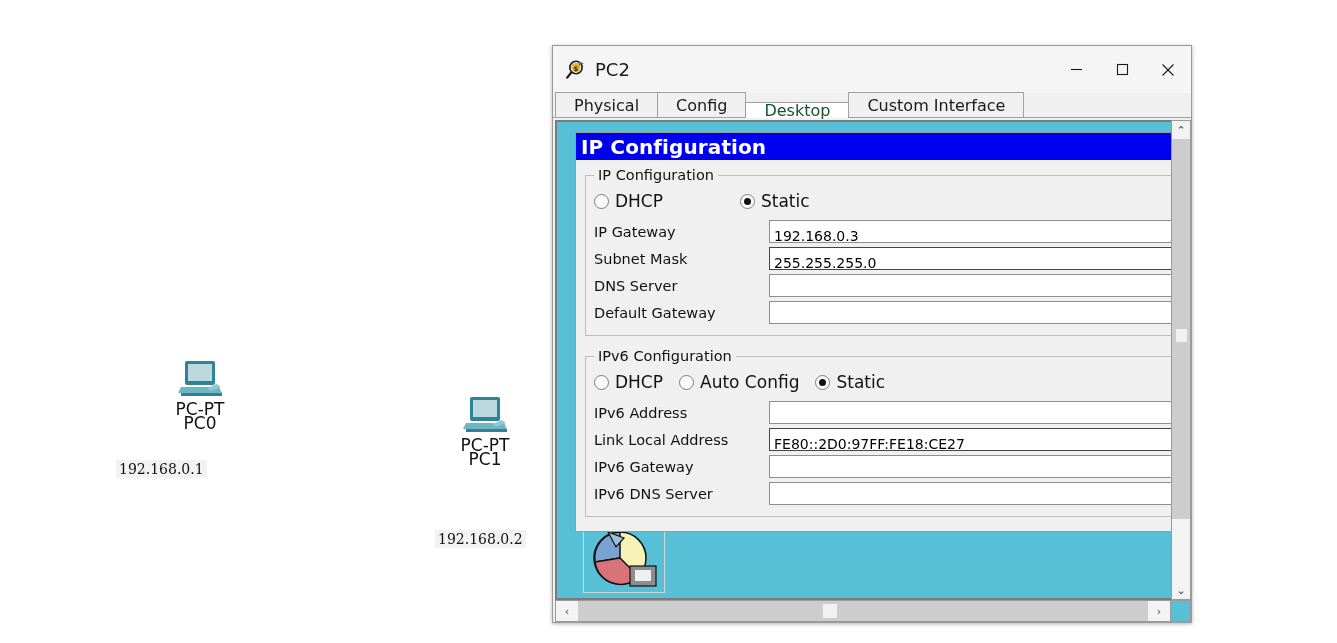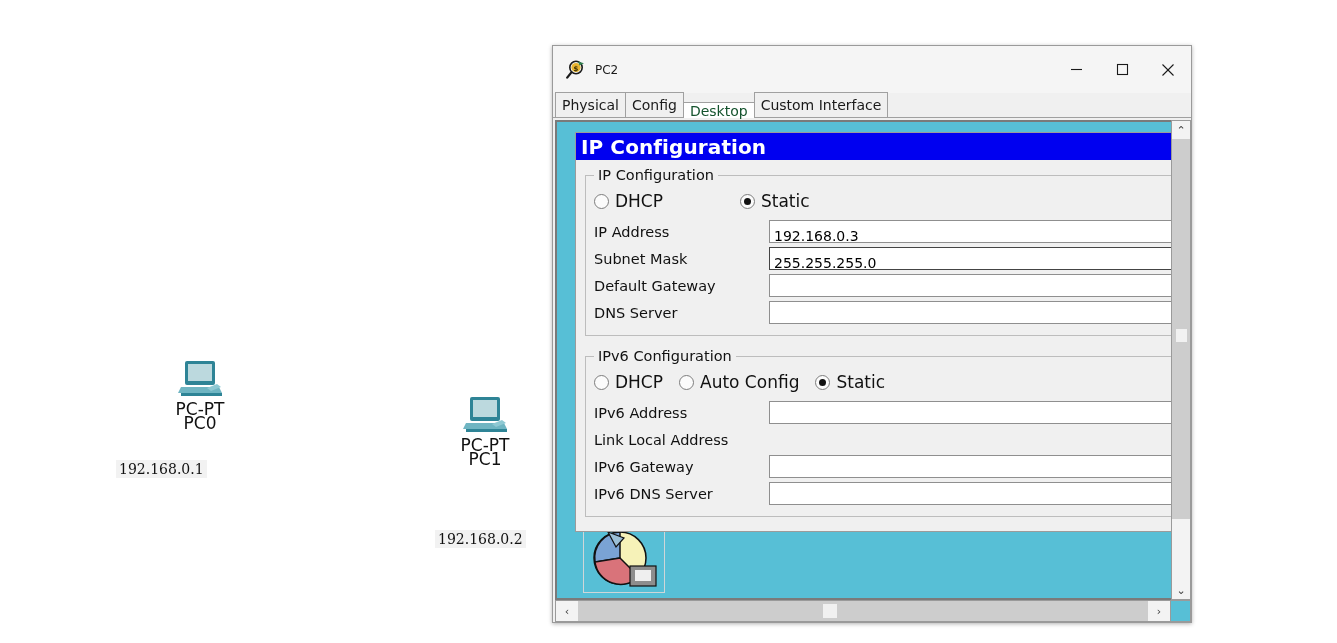--- a/index.html
+++ b/index.html
@@ -27,34 +27,34 @@
     background: #f0f0f0;
     border: 1px solid #9a9a9a;
     box-shadow: 0 1px 4px rgba(0,0,0,.30);
     display: flex; flex-direction: column;
   }
   .titlebar {
     height: 47px; background: #f5f5f5; display: flex; align-items: center;
     padding-left: 12px; flex: none;
   }
   .title-icon { width: 22px; height: 20px; position: relative; margin-right: 8px; }
-  .title-text { font-size: 12px; color: #1a1a1a; }
+  .title-text { font-size: 18px; color: #1a1a1a; }
   .win-btns { margin-left: auto; display: flex; height: 100%; }
   .win-btn {
     width: 46px; height: 100%; display: flex; align-items: center; justify-content: center;
     cursor: default;
   }
 
   .tabstrip {
     height: 25px; background: #f0f0f0; display: flex; align-items: flex-end;
     border-bottom: 1px solid #a0a0a0; flex: none; padding-left: 2px;
   }
   .tab {
-    height: 25px; padding: 0 6px; display: flex; align-items: center;
-    font-size: 14px; color: #1a1a1a;
+    height: 25px; padding: 0 18px; display: flex; align-items: center;
+    font-size: 16px; color: #1a1a1a;
     border: 1px solid #a0a0a0; border-bottom: none; background: #f0f0f0;
     margin-right: -1px;
     text-align: right;
   }
   .tab.active {
     background: #ffffff; color: #14532d; position: relative; z-index: 3;
     margin-bottom: -1px; height: 16px;
   }
 
   
@@ -275,33 +275,33 @@
                     <span class="radio-dot"></span>
                     <span class="radio-label">DHCP</span>
                   </div>
                   <div class="radio">
                     <span class="radio-dot on"></span>
                     <span class="radio-label">Static</span>
                   </div>
                 </div>
 
                 <div class="field-row">
-                  <div class="field-label">IP Address</div>
+                  <div class="field-label">IP Gateway</div>
                   <div class="field-input">192.168.0.3</div>
                 </div>
                 <div class="field-row">
                   <div class="field-label">Subnet Mask</div>
                   <div class="field-input dark">255.255.255.0</div>
                 </div>
                 <div class="field-row">
+                  <div class="field-label">DNS Server</div>
+                  <div class="field-input"></div>
+                </div>
+                <div class="field-row">
                   <div class="field-label">Default Gateway</div>
-                  <div class="field-input"></div>
-                </div>
-                <div class="field-row">
-                  <div class="field-label">DNS Server</div>
                   <div class="field-input"></div>
                 </div>
               </fieldset>
 
               <fieldset class="group">
                 <legend>IPv6 Configuration</legend>
 
                 <div class="radio-row">
                   <div class="radio">
                     <span class="radio-dot"></span>
@@ -318,20 +318,21 @@
                 </div>
 
                 <div class="field-row">
                   <div class="field-label">IPv6 Address</div>
                   <div class="field-input"></div>
                   <span class="slash">/</span>
                   <div class="field-input prefix-input"></div>
                 </div>
                 <div class="field-row">
                   <div class="field-label">Link Local Address</div>
+                  <div class="field-input dark">FE80::2D0:97FF:FE18:CE27</div>
                 </div>
                 <div class="field-row">
                   <div class="field-label">IPv6 Gateway</div>
                   <div class="field-input"></div>
                 </div>
                 <div class="field-row">
                   <div class="field-label">IPv6 DNS Server</div>
                   <div class="field-input"></div>
                 </div>
               </fieldset>

